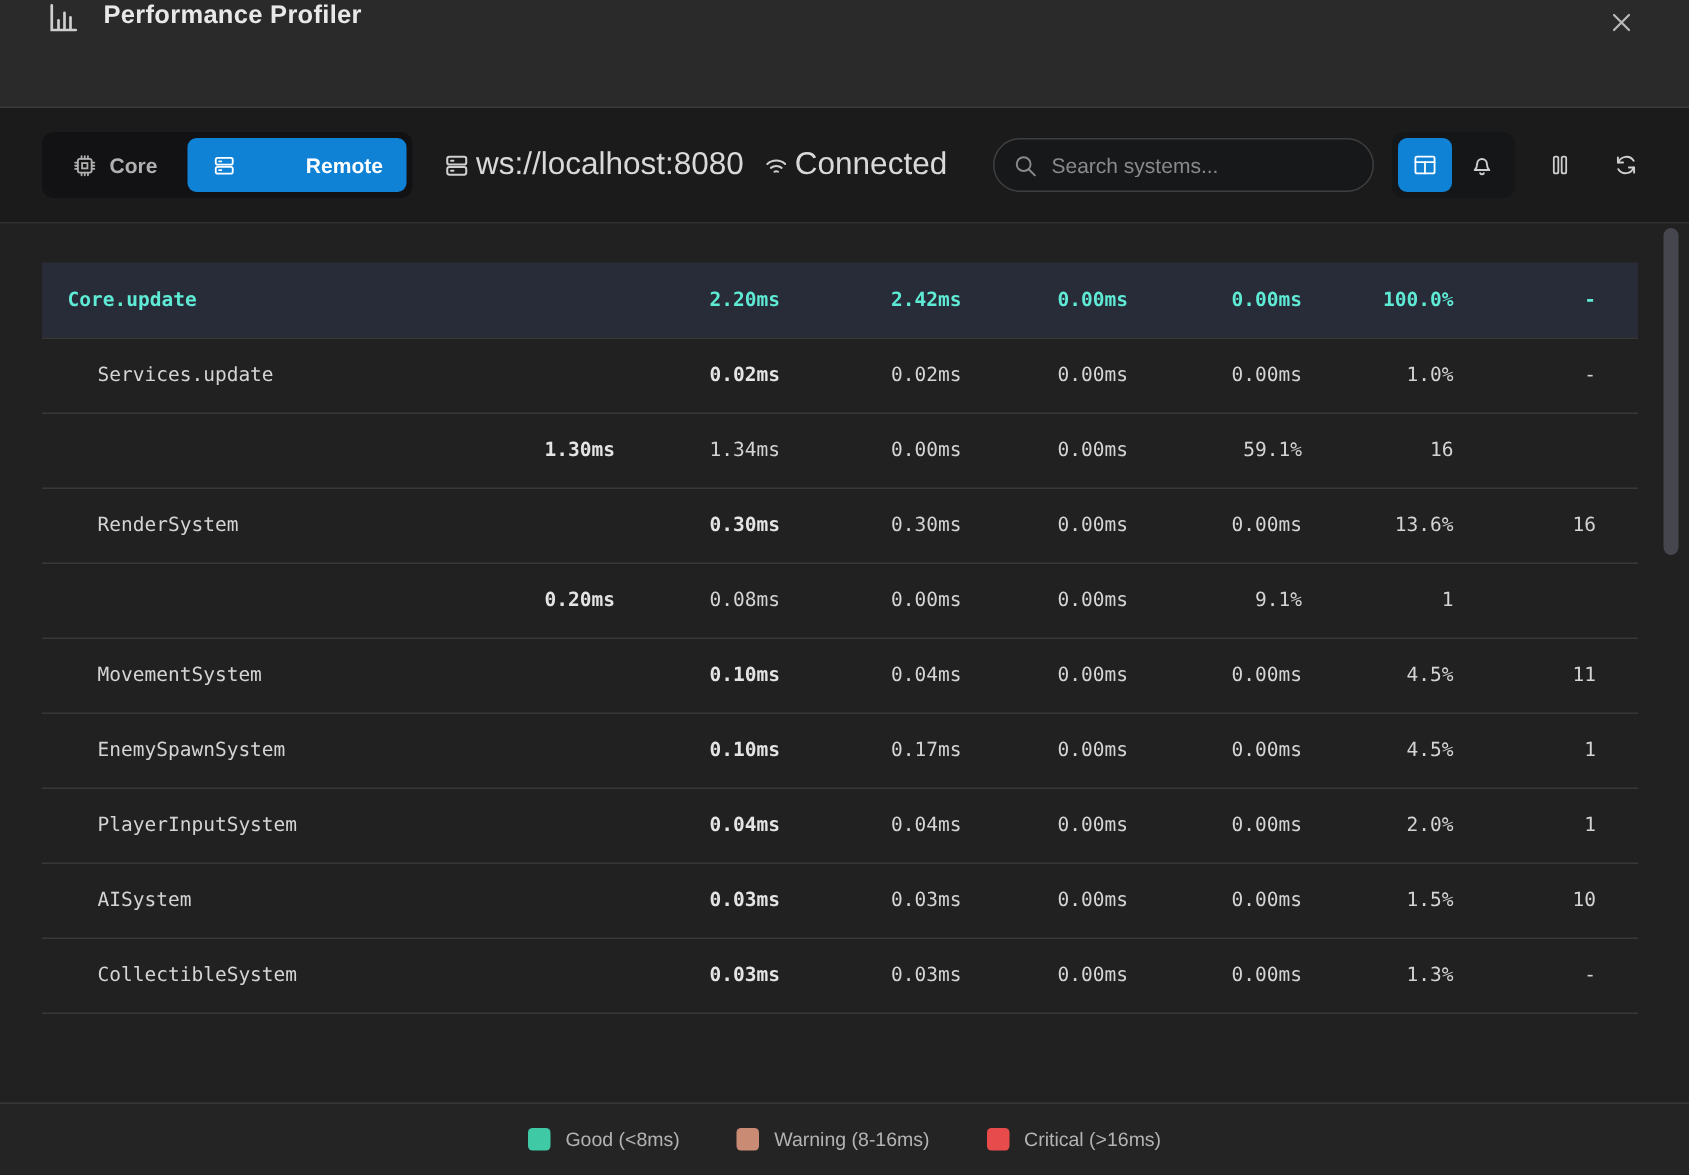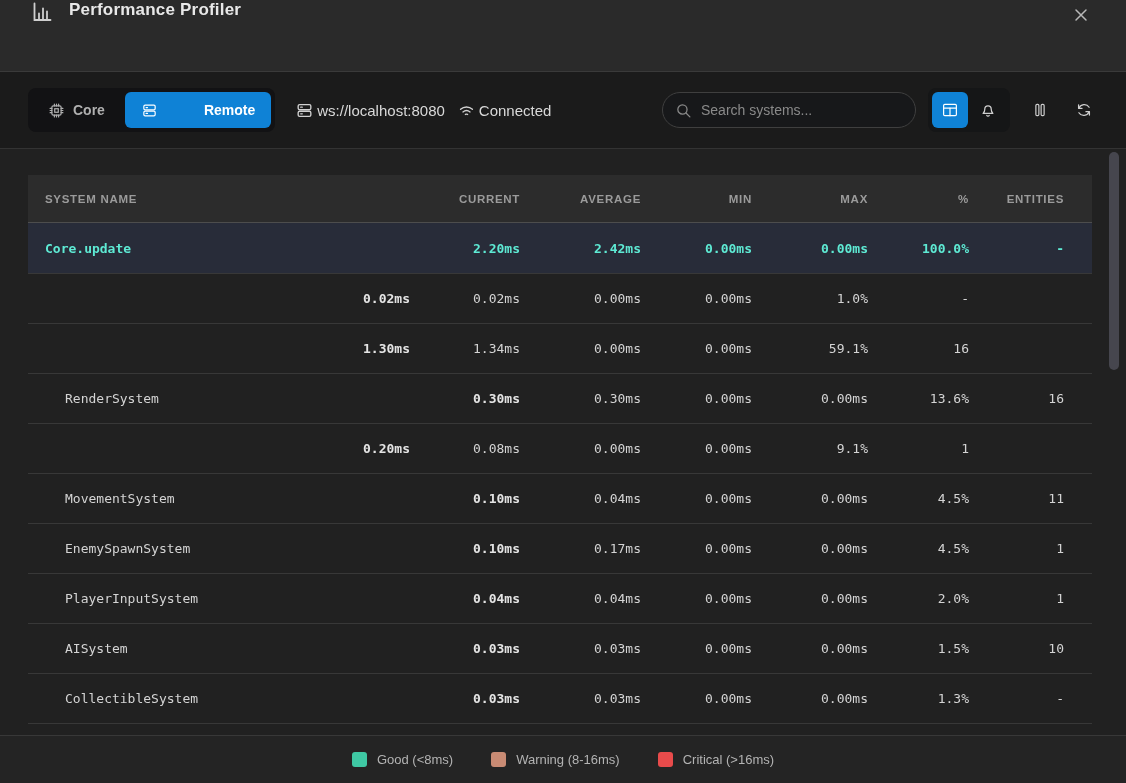--- a/index.html
+++ b/index.html
@@ -54,21 +54,21 @@
     display: flex; align-items: center; gap: 8px;
     height: 36px; padding: 0 16px;
     border: none; border-radius: 6px;
     font-family: "Liberation Sans", sans-serif;
     font-size: 14px; font-weight: 600;
     background: transparent; color: #b0b0b0; cursor: pointer;
   }
   .seg-btn.active { background: var(--accent); color: #fff; gap: 46px; }
   .ws-group, .conn-group {
     display: flex; align-items: center; gap: 3px;
-    font-size: 15px; color: #d9d9d9;
+    font-size: 21px; color: #d9d9d9;
   }
   .ws-group { margin-left: 20px; }
   .conn-group { margin-left: 12px; }
 
   .toolbar-right { margin-left: auto; display: flex; align-items: center; }
   .searchbox {
     width: 254px; height: 36px;
     background: #17181a;
     border: 1px solid #3f3f3f;
     border-radius: 18px;
@@ -266,40 +266,32 @@
           <path d="M5.2 15.7a7.6 7.6 0 0 0 13.6-1.5"></path>
           <polyline points="19.2,18.8 19.2,14.2 14.6,14.2"></polyline>
         </svg>
       </span>
     </button>
   </div>
 </div>
 
 <main class="main">
   <div class="table">
-    <div class="thead">
-      <div class="cell name">SYSTEM NAME</div>
-      <div class="cell num">CURRENT</div>
-      <div class="cell num">AVERAGE</div>
-      <div class="cell num">MIN</div>
-      <div class="cell num">MAX</div>
-      <div class="cell num">%</div>
-      <div class="cell num">ENTITIES</div>
-    </div>
     <div>
         <div class="trow row-highlight row-bold">
     <div class="cell name" style="padding-left: 17px;">Core.update</div>
     <div class="cell num cell-current">2.20ms</div>
     <div class="cell num">2.42ms</div>
     <div class="cell num">0.00ms</div>
     <div class="cell num">0.00ms</div>
     <div class="cell num">100.0%</div>
     <div class="cell num">-</div>
   </div>
         <div class="trow">
+    <div class="cell name" style="padding-left: 37px;">Services.update</div>
     <div class="cell num cell-current">0.02ms</div>
     <div class="cell num">0.02ms</div>
     <div class="cell num">0.00ms</div>
     <div class="cell num">0.00ms</div>
     <div class="cell num">1.0%</div>
     <div class="cell num">-</div>
   </div>
         <div class="trow">
     <div class="cell num cell-current">1.30ms</div>
     <div class="cell num">1.34ms</div>

